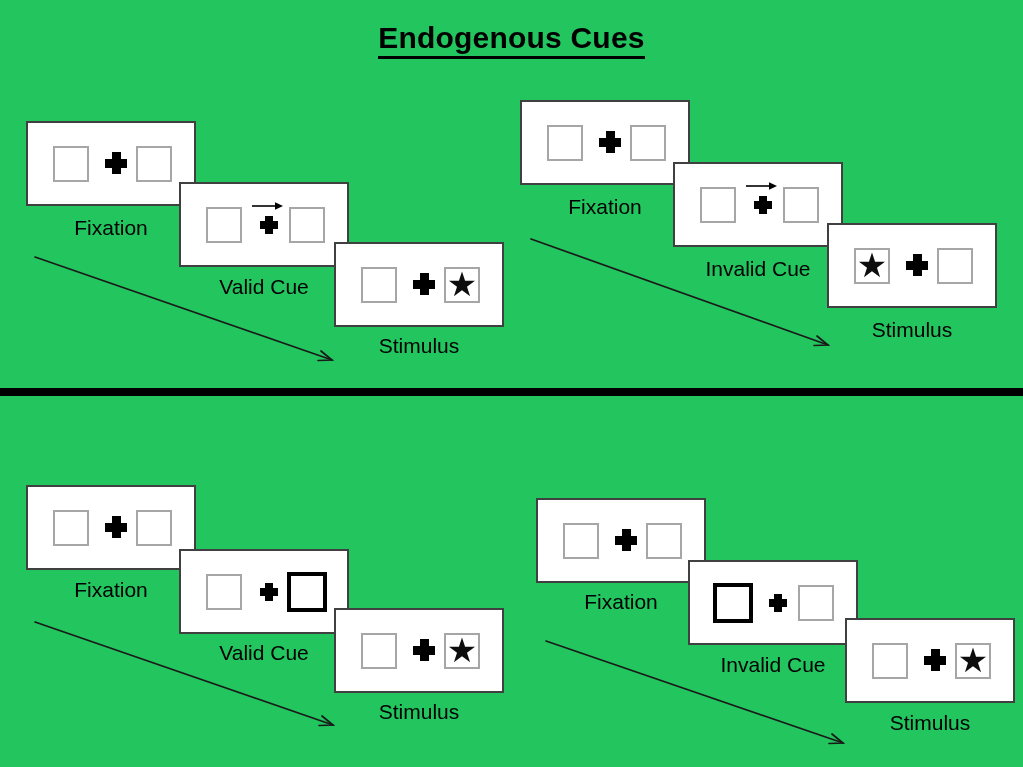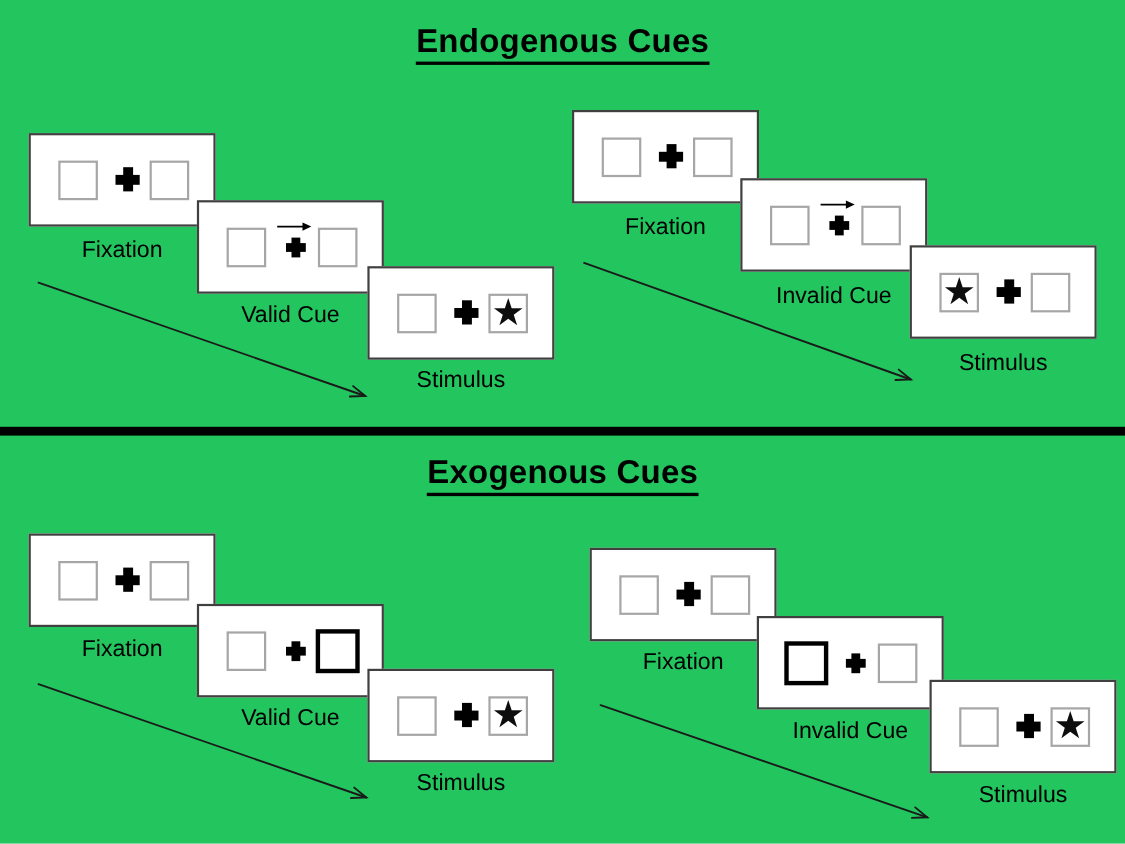--- a/index.html
+++ b/index.html
@@ -41,23 +41,20 @@
     font-size:21px;font-weight:400;line-height:1.05;white-space:nowrap;
   }
 </style>
 </head>
 <body>
 
 <div id="canvas">
 
   <div class="section-title-wrap" style="top:21px;">
     <span class="section-title">Endogenous Cues</span>
-  </div>
-  <div class="section-title-wrap" style="top:413px;">
-    <span class="section-title">Exogenous Cues</span>
   </div>
 
   <div class="divider"></div>
 
   <svg class="overlay" width="1023" height="767" viewBox="0 0 1023 767">
     <g stroke="#1a1a1a" stroke-width="1.7" fill="none" stroke-linecap="round">
       <g>
         <line x1="35" y1="257" x2="332" y2="360"></line>
           <polyline points="321,351 332,360 318,360.5"></polyline>
       </g>

